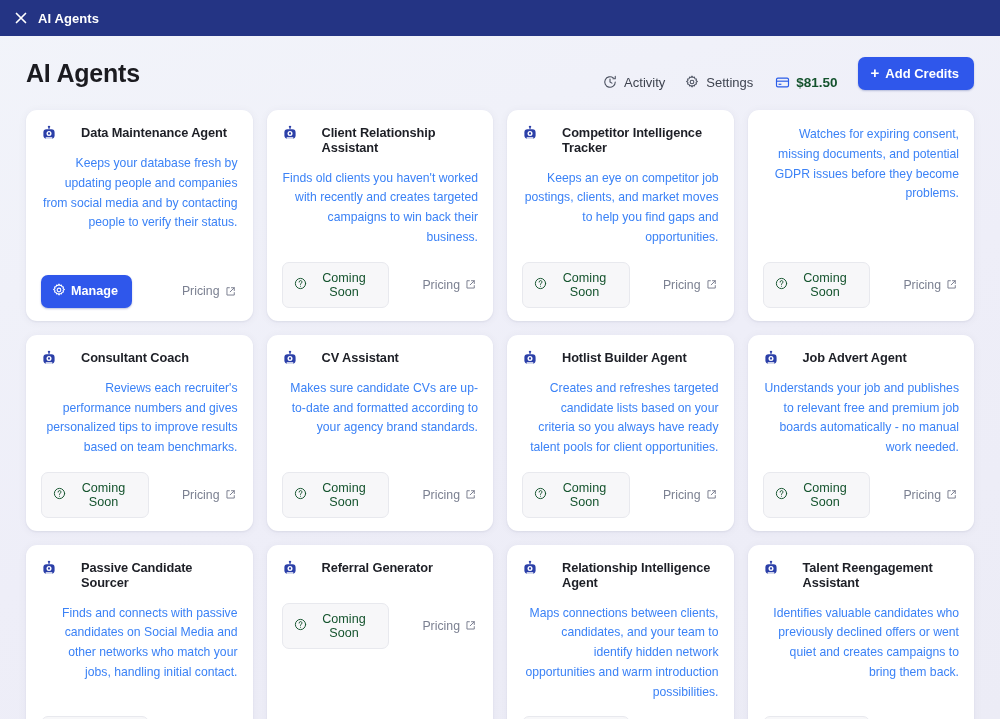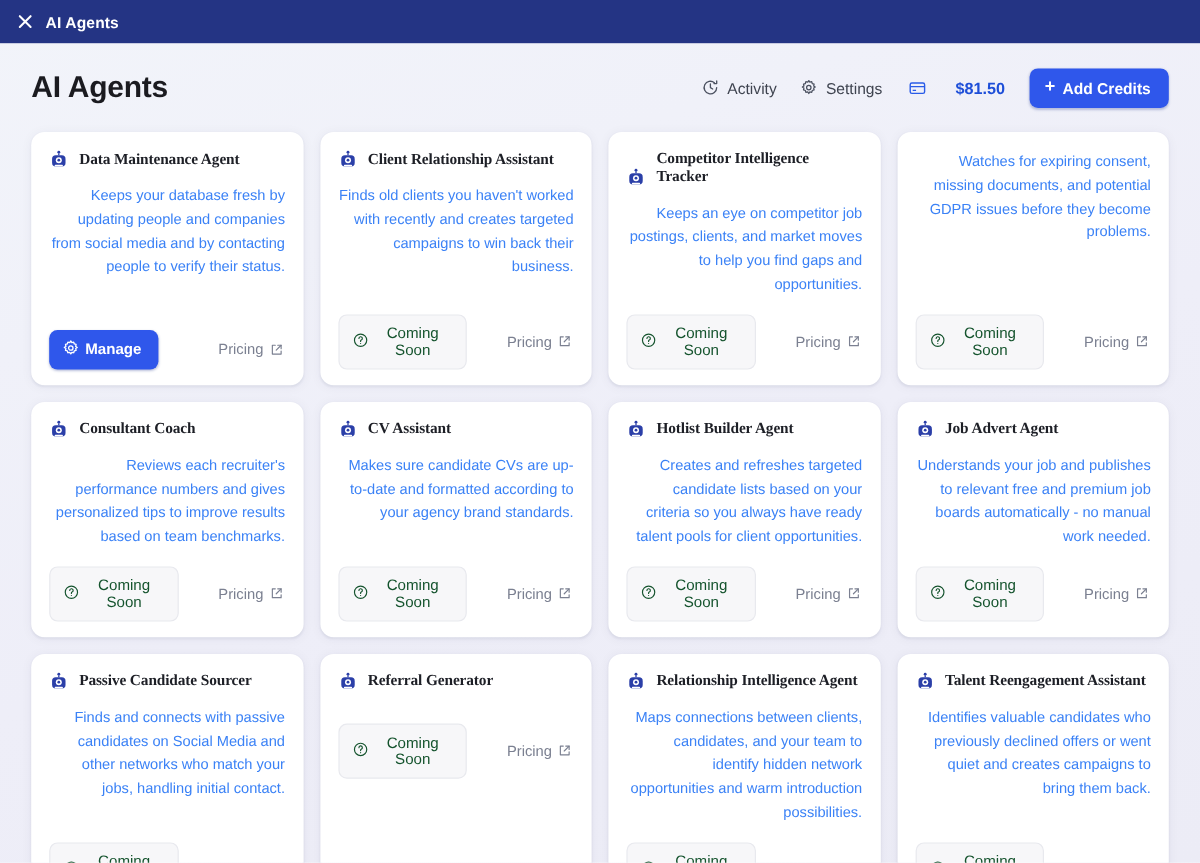--- a/index.html
+++ b/index.html
@@ -50,40 +50,40 @@
     justify-content: space-between;
   }
   .page-title {
     font-size: 25px;
     font-weight: bold;
     color: #1b1b20;
     letter-spacing: -.2px;
   }
   .header-actions {
     display: flex;
-    align-items: center;
+    align-items: flex-end;
     gap: 20px;
   }
   .hdr-item {
     display: flex;
     align-items: center;
     gap: 7px;
     font-size: 13px;
     color: #3f4450;
     cursor: pointer;
     white-space: nowrap;
   }
   .hdr-item .ico { display:flex; align-items:center; color:#4b5160; }
   .credits {
     display: flex;
     align-items: center;
-    gap: 24px;
+    gap: 6px;
     font-size: 13.5px;
     font-weight: bold;
-    color: #1d4ed8;
+    color: #14532d;
     cursor: pointer;
     margin-left: 2px;
   }
   .credits .ico { display:flex; align-items:center; color:#2a5ce8; }
   .add-credits {
     display: flex;
     align-items: center;
     gap: 6px;
     background: #2f57eb;
     color: #ffffff;
@@ -114,24 +114,23 @@
     background: #ffffff;
     border-radius: 11px;
     padding: 15px 15px 13px 15px;
     display: flex;
     flex-direction: column;
     min-height: 169px;
     box-shadow: 0 1px 2px rgba(34,40,80,.07), 0 1px 10px rgba(34,40,80,.05);
   }
   .card-head {
     display: flex;
-    align-items: flex-end;
-    gap: 9px;
+    align-items: flex-start;
+    gap: 24px;
     margin-bottom: 13px;
-    font-family: Liberation Serif, serif;
   }
   .robot-icon { display: flex; align-items: center; flex: 0 0 auto; }
   .card-title {
     font-size: 12.8px;
     font-weight: bold;
     color: #1d1f26;
     letter-spacing: -.1px;
     line-height: 1.2;
   }
   .card-desc {

